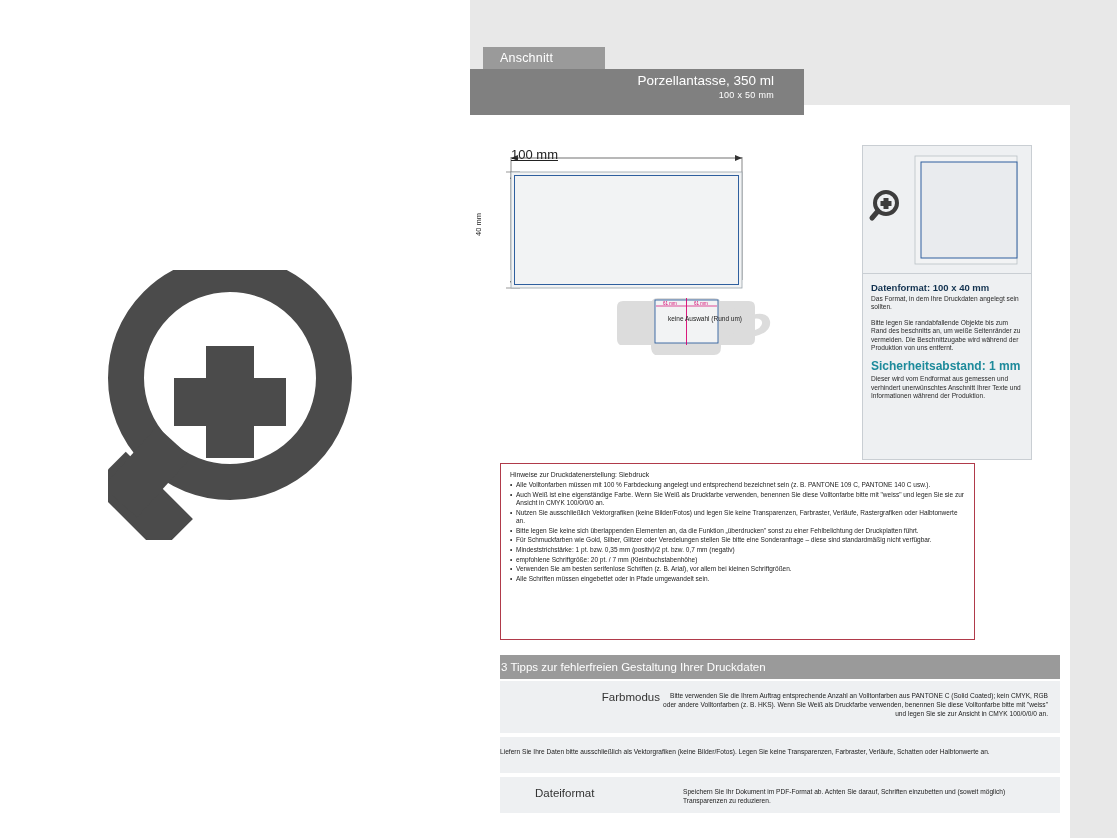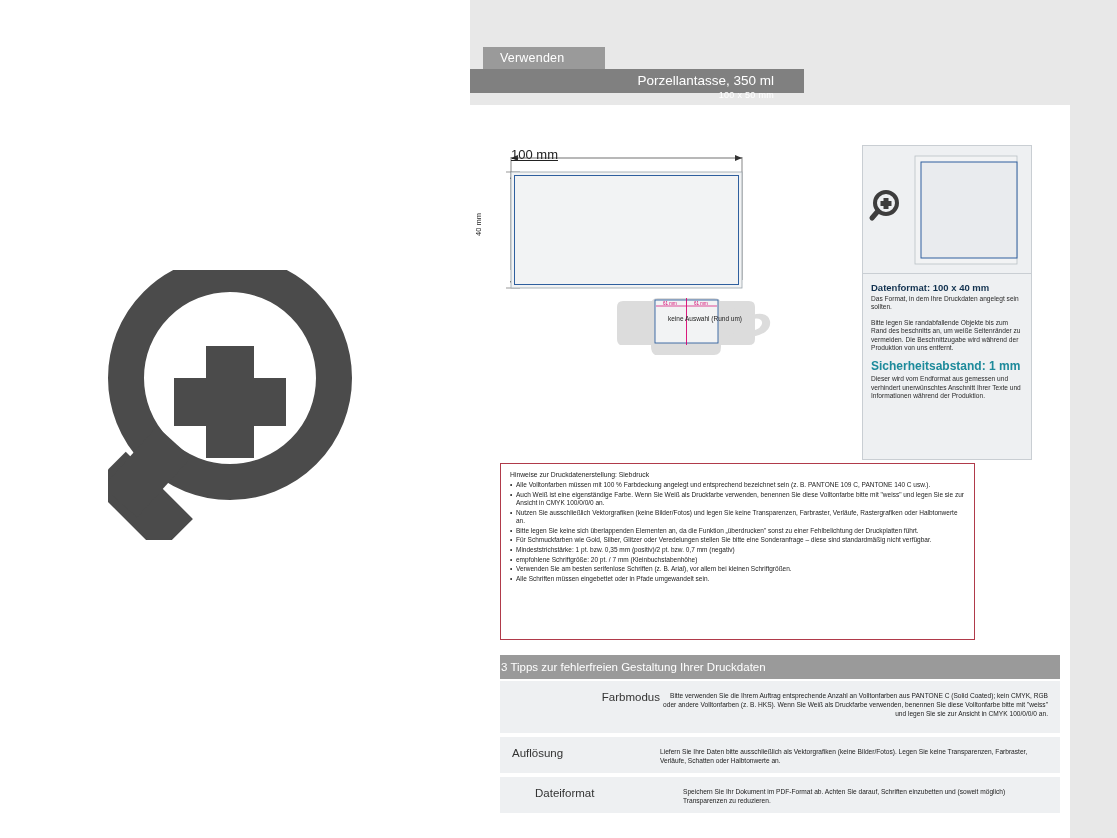--- a/index.html
+++ b/index.html
@@ -32,21 +32,21 @@
     position:absolute; left:1070px; top:0; width:47px; height:838px;
     background:#e8e8e8;
   }
   .tab-datenblatt {
     position:absolute; left:13px; top:47px; width:122px; height:22px;
     background:#9a9a9a; color:#ffffff;
     font-size:12.5px; line-height:22px; padding-left:17px;
     letter-spacing:.2px;
   }
   .title-bar {
-    position:absolute; left:0px; top:69px; width:334px; height:24px;
+    position:absolute; left:0px; top:69px; width:334px; height:46px;
     background:#808080; color:#ffffff;
     text-align:right; padding-right:30px;
   }
   .title-bar .t1 { font-size:13.5px; line-height:18px; padding-top:3px; }
   .title-bar .t2 { font-size:9px; line-height:11px; letter-spacing:.3px; }
 
   
   #drawing { position:absolute; left:0; top:110px; width:600px; height:340px; }
 
   
@@ -118,21 +118,21 @@
       <rect x="10" y="185" width="48" height="95" fill="#4b4b4b" transform="rotate(-45 34 232)"></rect>
       <line x1="66" y1="172" x2="12" y2="232" stroke="#4b4b4b" stroke-width="46" stroke-linecap="butt"></line>
     </svg>
   </div>
 </div>
 
 <div id="doc-page">
 
   <div id="doc-gray-top"></div>
 
-  <div class="tab-datenblatt">Verwenden</div>
+  <div class="tab-datenblatt">Anschnitt</div>
 
   <div class="title-bar">
     <div class="t1">Porzellantasse, 350 ml</div>
     <div class="t2">100 x 50 mm</div>
   </div>
 
   <div id="drawing">
     <svg width="600" height="340" viewBox="0 0 600 340">
 
       <line x1="41" y1="47" x2="41" y2="160" stroke="#333" stroke-width="0.6"></line>
@@ -219,21 +219,20 @@
     </ul>
   </div>
 
   <div id="tipps-head">3 Tipps zur fehlerfreien Gestaltung Ihrer Druckdaten</div>
 
   <div class="tip-row" id="tip0">
     <div class="lbl">Farbmodus</div>
     <div class="desc">Bitte verwenden Sie die Ihrem Auftrag entsprechende Anzahl an Volltonfarben aus PANTONE C (Solid Coated); kein CMYK, RGB oder andere Volltonfarben (z. B. HKS). Wenn Sie Weiß als Druckfarbe verwenden, benennen Sie diese Volltonfarbe bitte mit "weiss" und legen Sie sie zur Ansicht in CMYK 100/0/0/0 an.</div>
   </div>
   <div class="tip-row" id="tip1">
-    <div class="lbl">Auflösung</div>
     <div class="desc">Liefern Sie Ihre Daten bitte ausschließlich als Vektorgrafiken (keine Bilder/Fotos). Legen Sie keine Transparenzen, Farbraster, Verläufe, Schatten oder Halbtonwerte an.</div>
   </div>
   <div class="tip-row" id="tip2">
     <div class="lbl">Dateiformat</div>
     <div class="desc">Speichern Sie Ihr Dokument im PDF-Format ab. Achten Sie darauf, Schriften einzubetten und (soweit möglich) Transparenzen zu reduzieren.</div>
   </div>
 
 </div>
 
 <div id="doc-shadow"></div>

